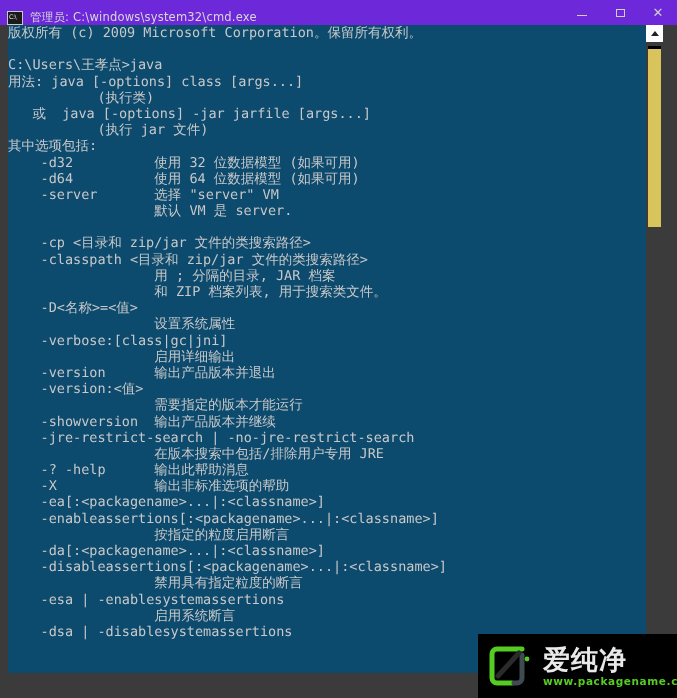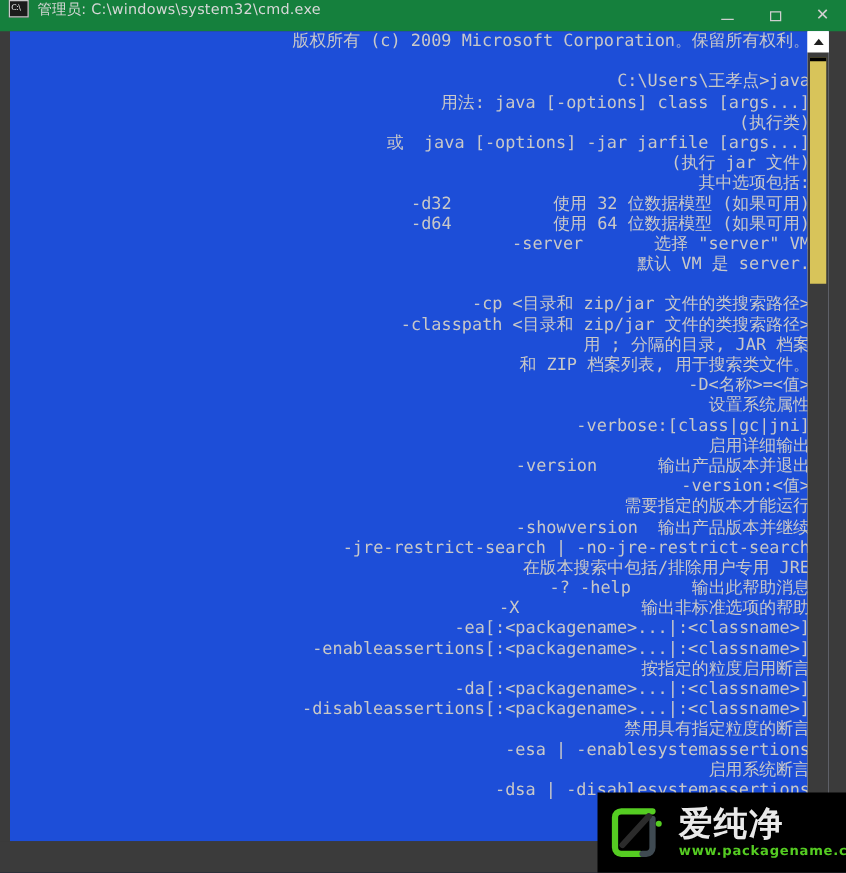--- a/index.html
+++ b/index.html
@@ -23,23 +23,23 @@
     background: #3b3b3b;
     box-sizing: border-box;
   }
 
   
   #titlebar {
     position: absolute;
     left: 0; top: 0;
     width: 677px;
     height: 25px;
-    background: #15803d;
-    display: flex;
-    align-items: flex-start;
+    background: #6d28d9;
+    display: flex;
+    align-items: flex-end;
   }
   #title-icon {
     width: 16px;
     height: 14px;
     margin-left: 7px;
     margin-right: 7px;
     background: #1b1b1b;
     border: 1px solid #c9c9c9;
     box-sizing: border-box;
     position: relative;
@@ -99,23 +99,22 @@
     font-family: "DejaVu Sans", sans-serif;
   }
 
   
   #console {
     position: absolute;
     left: 8px;
     top: 25px;
     width: 655px;
     height: 648px;
-    background: #1d4ed8;
+    background: #0c4a6e;
     overflow: hidden;
-    text-align: right;
   }
   #console-text {
     position: absolute;
     left: 0px;
     top: 0px;
     width: 640px;
     font-family: "DejaVu Sans Mono", "Liberation Mono", monospace;
     font-size: 13.5px;
     line-height: 16.2px;
     color: #c8c8c8;

